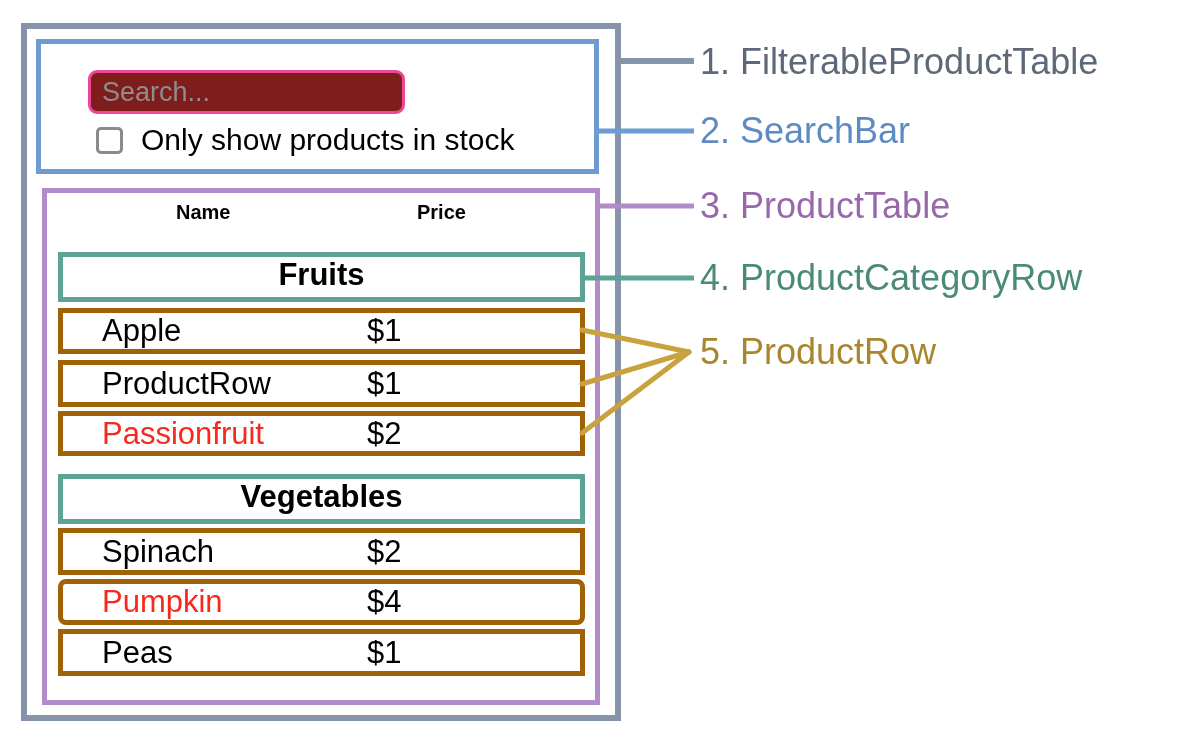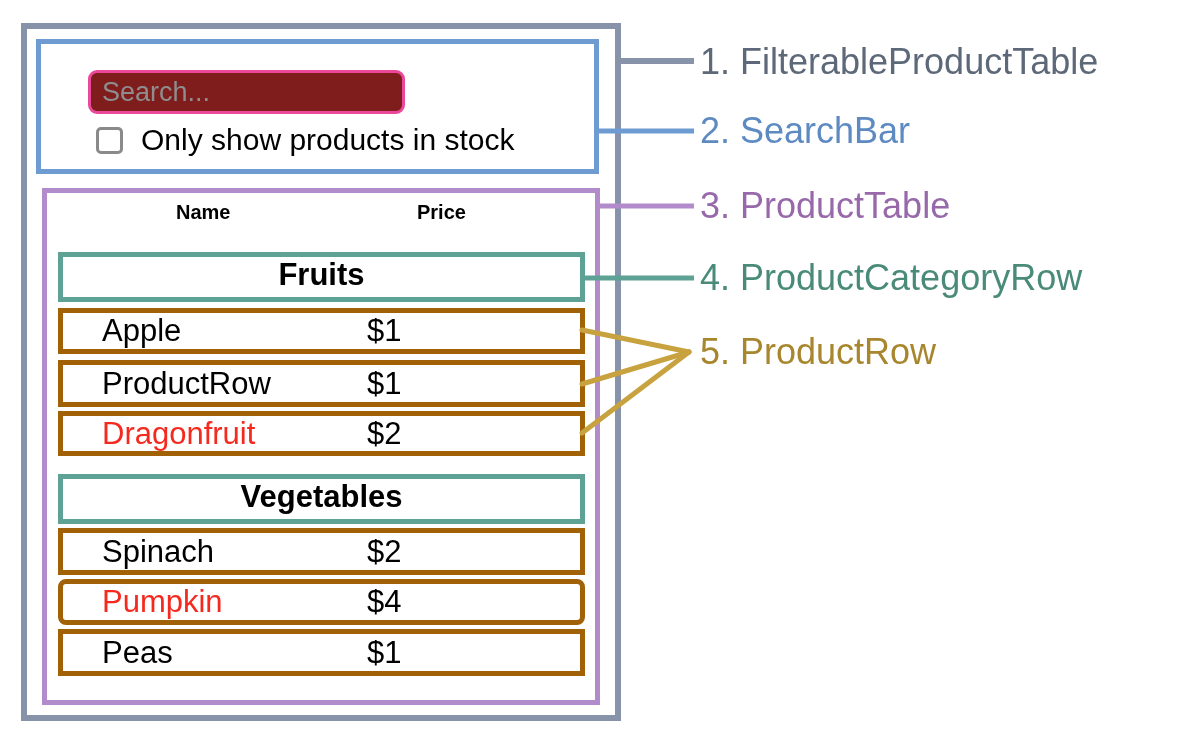--- a/index.html
+++ b/index.html
@@ -90,21 +90,21 @@
 
   <div class="prow r-apple">
     <span class="pname">Apple</span>
     <span class="pprice">$1</span>
   </div>
   <div class="prow r-dragonfruit">
     <span class="pname">ProductRow</span>
     <span class="pprice">$1</span>
   </div>
   <div class="prow r-passionfruit">
-    <span class="pname red">Dragonfruit</span>
+    <span class="pname red">Passionfruit</span>
     <span class="pprice">$2</span>
   </div>
 
   <div class="crow r-vegetables">
     <span>Vegetables</span>
   </div>
 
   <div class="prow r-spinach">
     <span class="pname">Spinach</span>
     <span class="pprice">$2</span>

